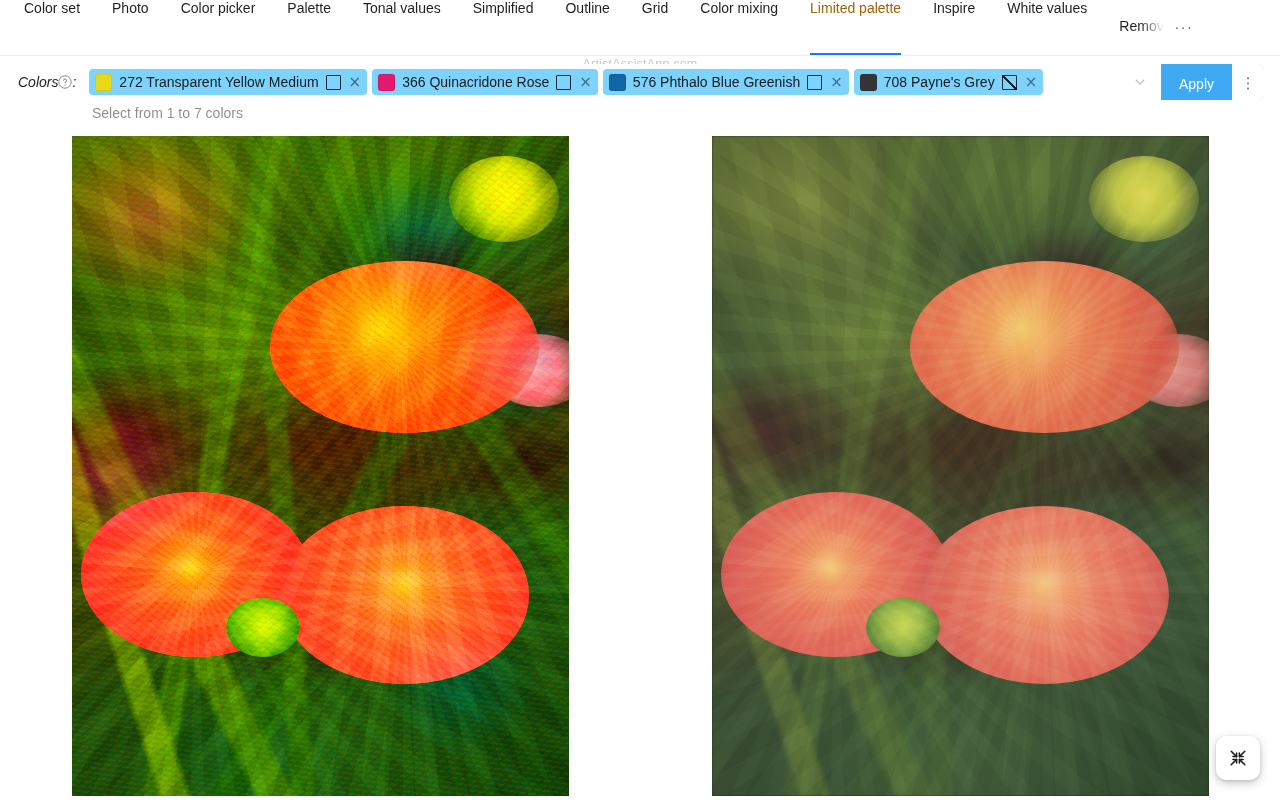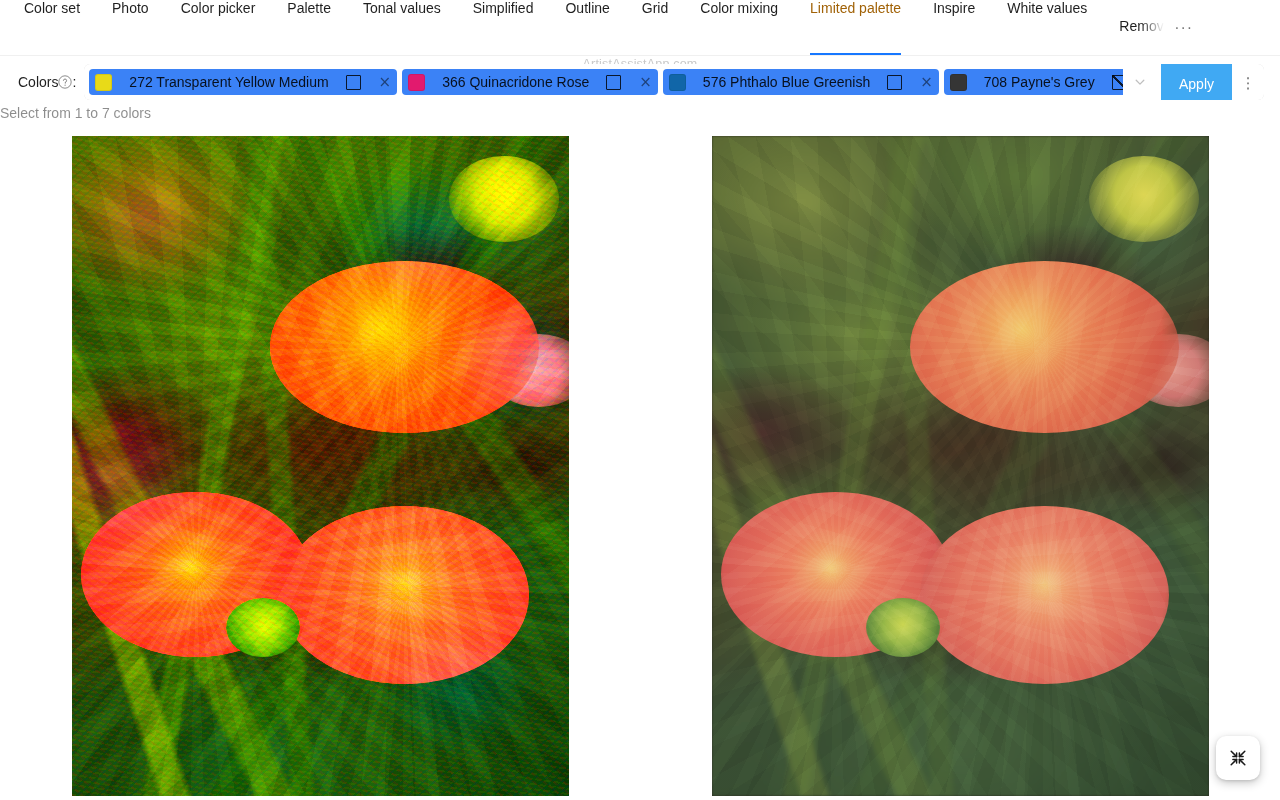--- a/index.html
+++ b/index.html
@@ -87,20 +87,21 @@
     padding-right: 16px;
   }
   .colors-label {
     display: flex;
     align-items: center;
     gap: 0;
     font-size: 14px;
     color: rgba(0,0,0,0.88);
     white-space: nowrap;
     margin-right: 8px;
+    font-style: italic;
   }
   .help-icon {
     width: 14px; height: 14px;
     display: inline-flex;
     align-items: center; justify-content: center;
     color: rgba(0,0,0,0.45);
     cursor: pointer;
   }
   .help-icon svg { display: block; }
 
@@ -130,22 +131,22 @@
     display: flex;
     align-items: center;
     gap: 5px;
     flex: 1 1 auto;
     min-width: 0;
     overflow: hidden;
   }
   .chip {
     display: flex;
     align-items: center;
-    gap: 17px;
-    background: #3b82f6;
+    gap: 7px;
+    background: #7dd3fc;
     border-radius: 4px;
     padding: 2px 5px 2px 6px;
     height: 26px;
     font-size: 14px;
     color: rgba(0,0,0,0.88);
     white-space: nowrap;
     flex: 0 0 auto;
   }
   .chip-swatch {
     width: 17px; height: 17px;
@@ -211,20 +212,21 @@
     display: flex;
     align-items: center;
     justify-content: center;
     background: #fff;
     color: rgba(0,0,0,0.6);
     cursor: pointer;
     font-size: 15px;
     line-height: 1;
   }
   .hint {
+    padding-left: 92px;
     font-size: 14px;
     color: rgba(0,0,0,0.45);
     margin-top: 5px;
   }
 
   
   .images {
     position: absolute;
     top: 136px; left: 0;
     width: 1280px;

